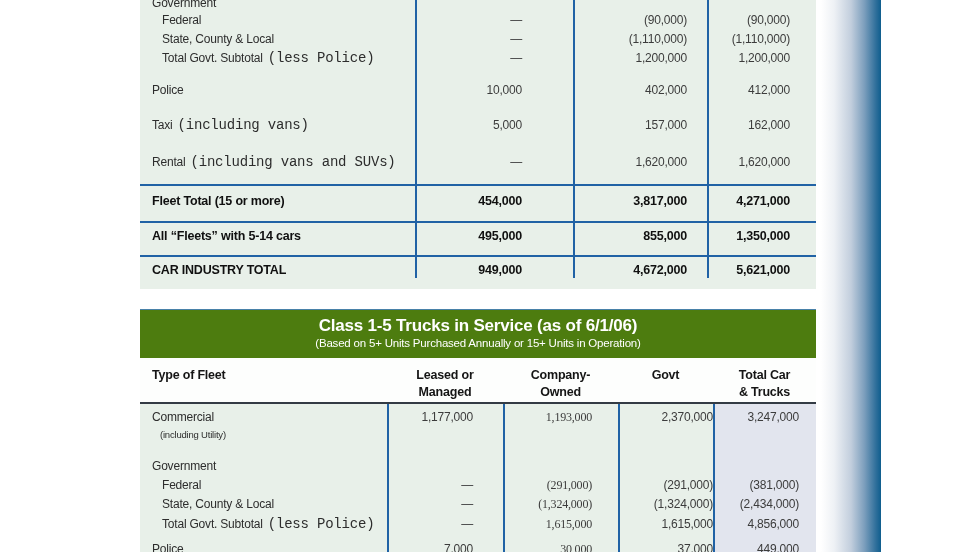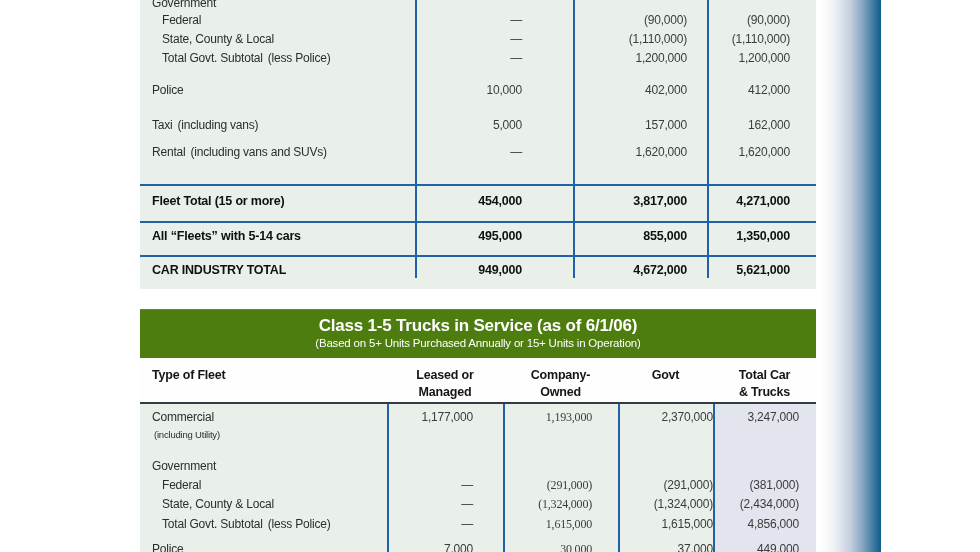--- a/index.html
+++ b/index.html
@@ -9,21 +9,21 @@
   
   #grad-bar{position:absolute;left:821px;top:0;width:60px;height:552px;
     background:linear-gradient(90deg,#ffffff 0%,#eef1f5 22%,#c2cedd 50%,#7d9fbd 72%,#2d6e9a 92%,#0f5e8e 100%);}
 
   
   .vline{position:absolute;width:2px;background:#2062a5;}
   .hline{position:absolute;left:0;width:676px;height:2px;background:#2062a5;}
   .row{position:absolute;left:0;width:676px;display:grid;white-space:nowrap;line-height:16px;}
   .lbl{padding-left:12px;color:#2d2d2d;font-size:12px;}
   .ind{padding-left:22px;}
-  .sm{font-size:12px;color:#2d2d2d;margin-left:5px;}
+  .sm{font-size:14px;color:#2d2d2d;margin-left:5px;font-family:Liberation Mono, monospace;}
   .num{text-align:right;font-size:12px;color:#3c3c3c;font-variant-numeric:tabular-nums;}
   .total .lbl,.total .num{font-weight:bold;color:#101010;font-size:12.5px;}
 
   
   #car-table{position:absolute;left:140px;top:0;width:676px;height:289px;background:#e8f0e9;overflow:hidden;}
   #car-table .row{grid-template-columns:275px 158px 134px 109px;}
   #car-table .n2{padding-right:51px;}
   #car-table .n3{padding-right:20px;}
   #car-table .n4{padding-right:26px;}
   #car-table .vline{top:0;height:278px;}
@@ -41,21 +41,21 @@
   #truck-thead .hc.first{text-align:left;padding-left:12px;}
   #truck-body-bg{position:absolute;left:0;top:95px;width:676px;height:148px;background:#e8f0e9;z-index:0;}
   #gray-col{position:absolute;left:573px;top:49px;width:103px;height:194px;background:#e2e5ee;z-index:1;}
   #truck-table .vline{top:49px;height:194px;z-index:2;}
   #head-rule{position:absolute;left:0;top:93px;width:676px;height:2px;background:#333b44;z-index:4;}
   #truck-table .row{grid-template-columns:247px 116px 115px 95px 103px;z-index:5;}
   #truck-table .n2{padding-right:30px;}
   #truck-table .n3{padding-right:26px;font-family:Liberation Serif, serif;}
   #truck-table .n4{}
   #truck-table .n5{padding-right:17px;}
-  .note-below{font-size:9.5px;color:#2d2d2d;padding-left:14px;line-height:19px;}
+  .note-below{font-size:9.5px;color:#2d2d2d;padding-left:20px;line-height:19px;}
 </style>
 </head>
 <body>
 
 <div id="page">
 
   <div id="car-table">
     <div class="vline" style="left:275px"></div>
     <div class="vline" style="left:433px"></div>
     <div class="vline" style="left:567px"></div>
@@ -89,21 +89,21 @@
       <div class="num n2">10,000</div>
       <div class="num n3">402,000</div>
       <div class="num n4">412,000</div>
     </div>
     <div class="row" style="top:117px">
       <div class="lbl"><span>Taxi</span><span class="sm">(including vans)</span></div>
       <div class="num n2">5,000</div>
       <div class="num n3">157,000</div>
       <div class="num n4">162,000</div>
     </div>
-    <div class="row" style="top:144px">
+    <div class="row" style="top:154px">
       <div class="lbl"><span>Rental</span><span class="sm">(including vans and SUVs)</span></div>
       <div class="num n2">—</div>
       <div class="num n3">1,620,000</div>
       <div class="num n4">1,620,000</div>
     </div>
 
     <div class="hline" style="top:184px"></div>
     <div class="row total" style="top:193px">
       <div class="lbl"><span>Fleet Total (15 or more)</span></div>
       <div class="num n2">454,000</div>

